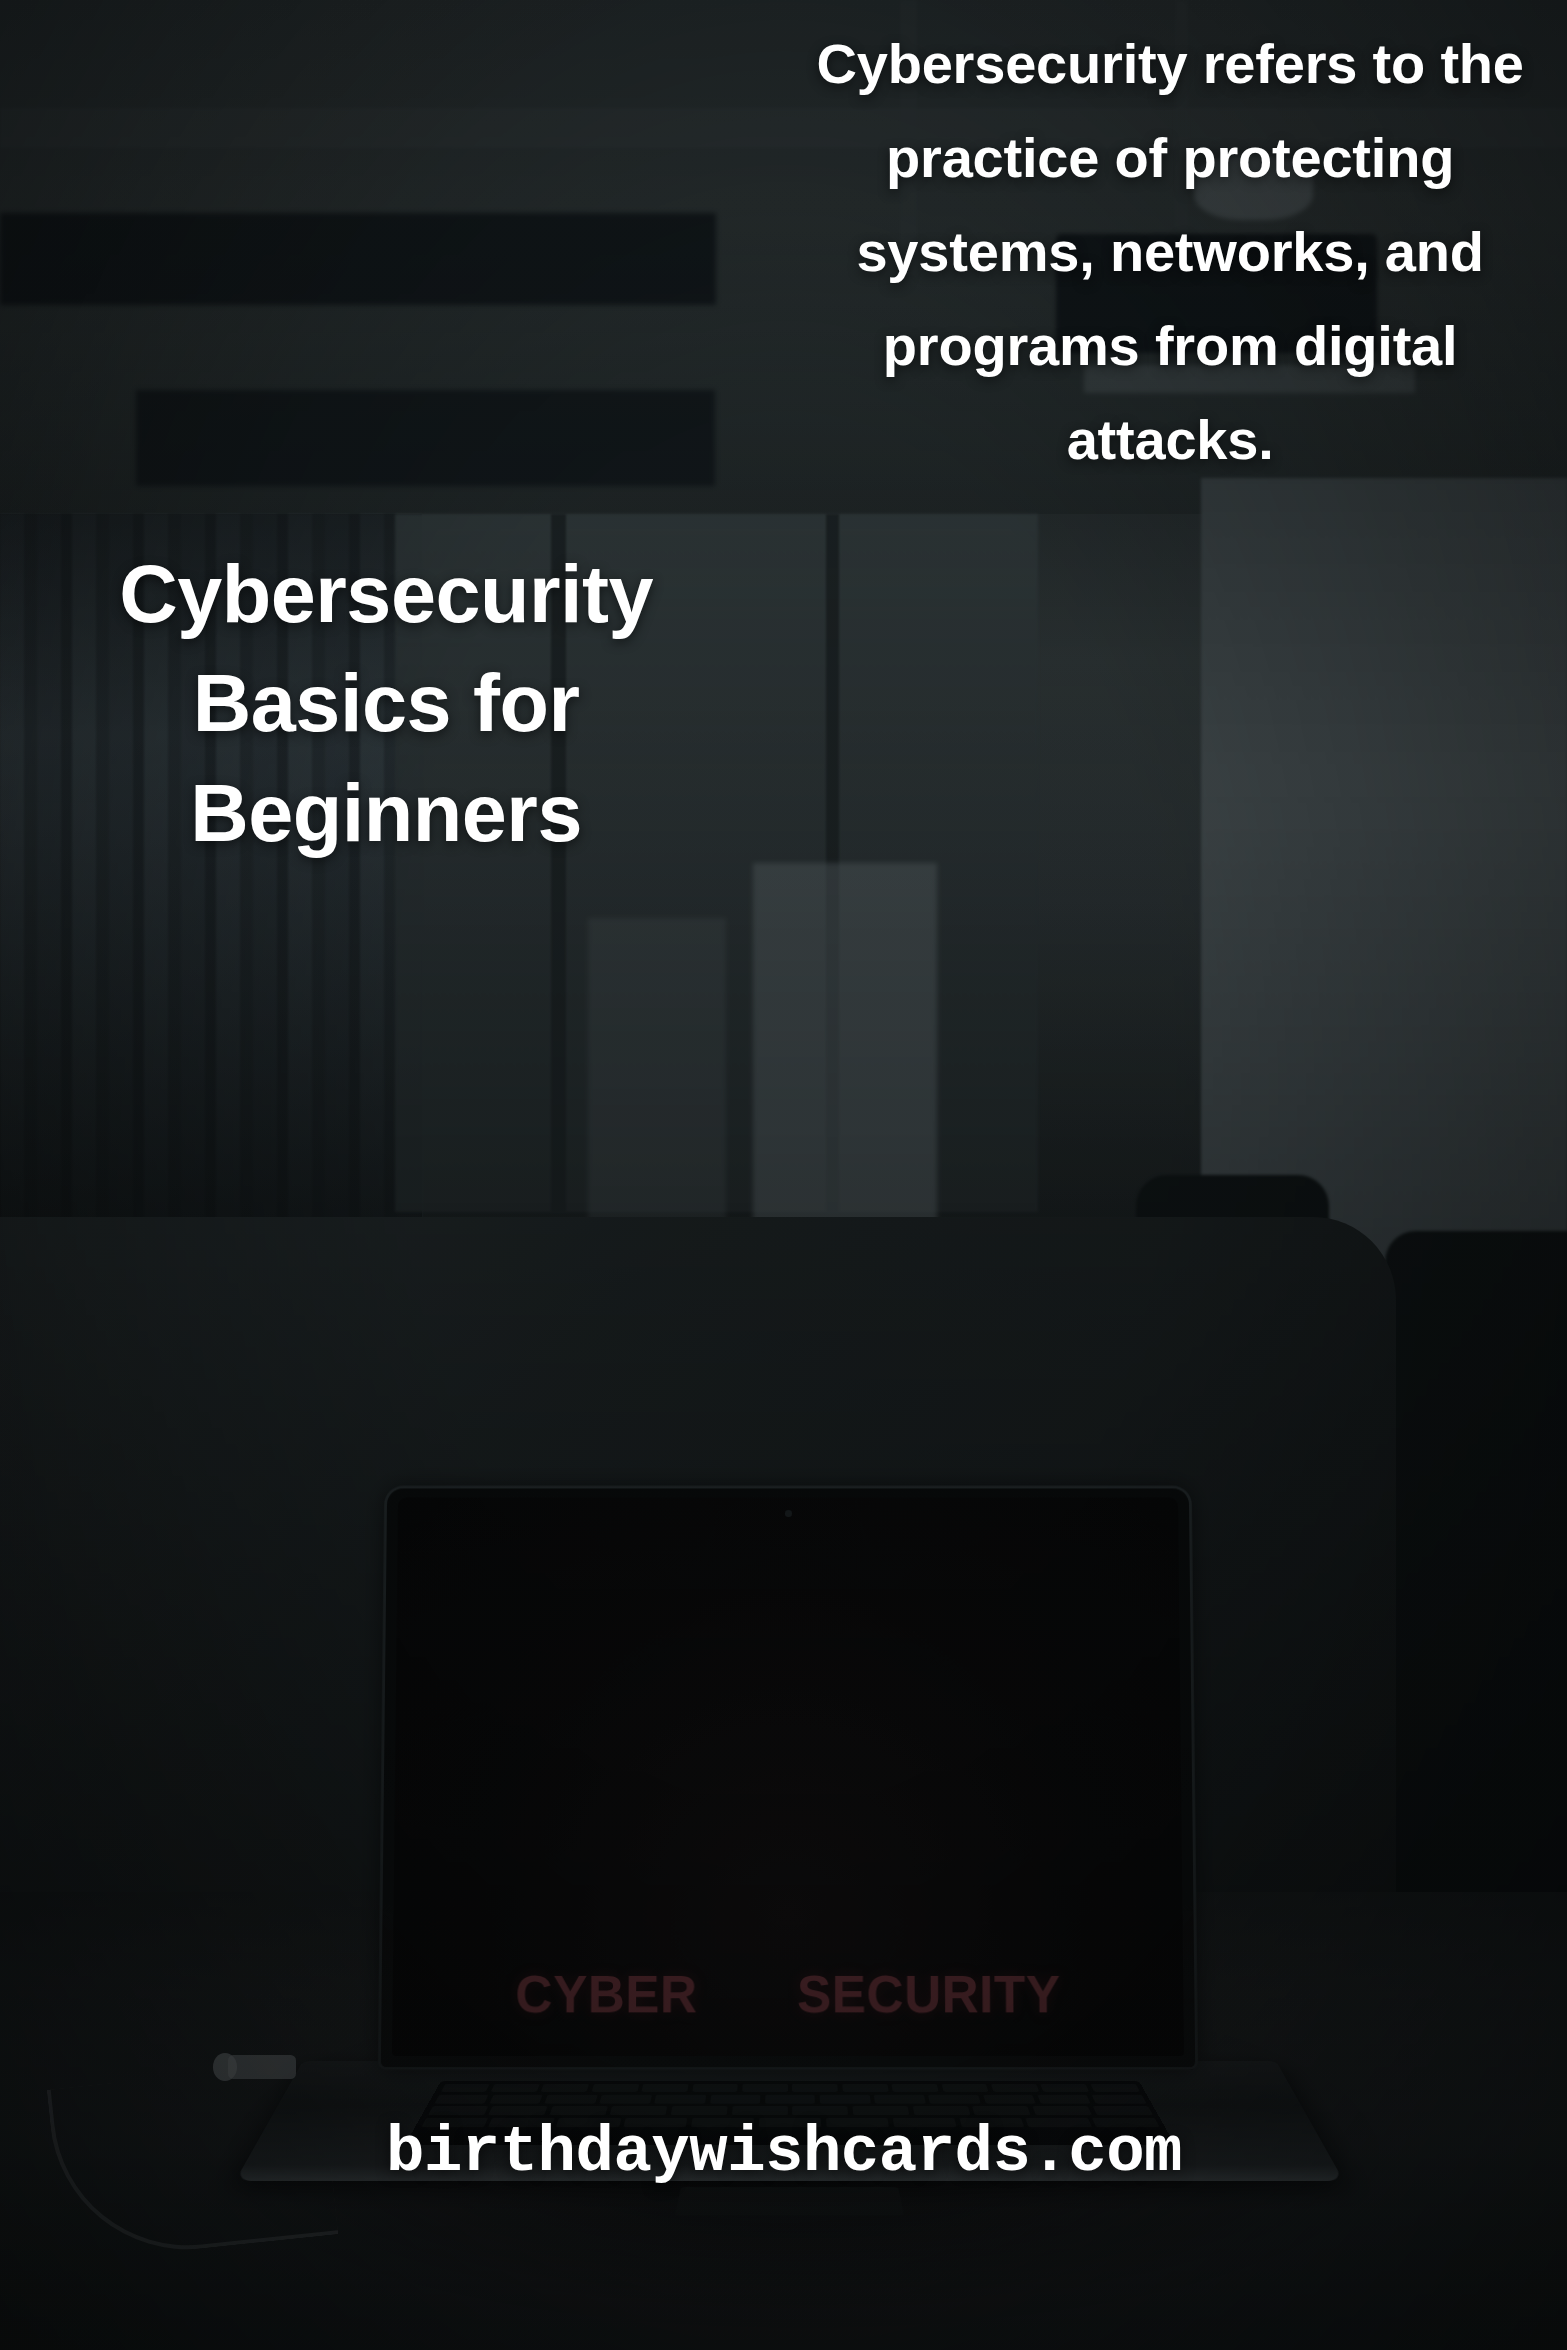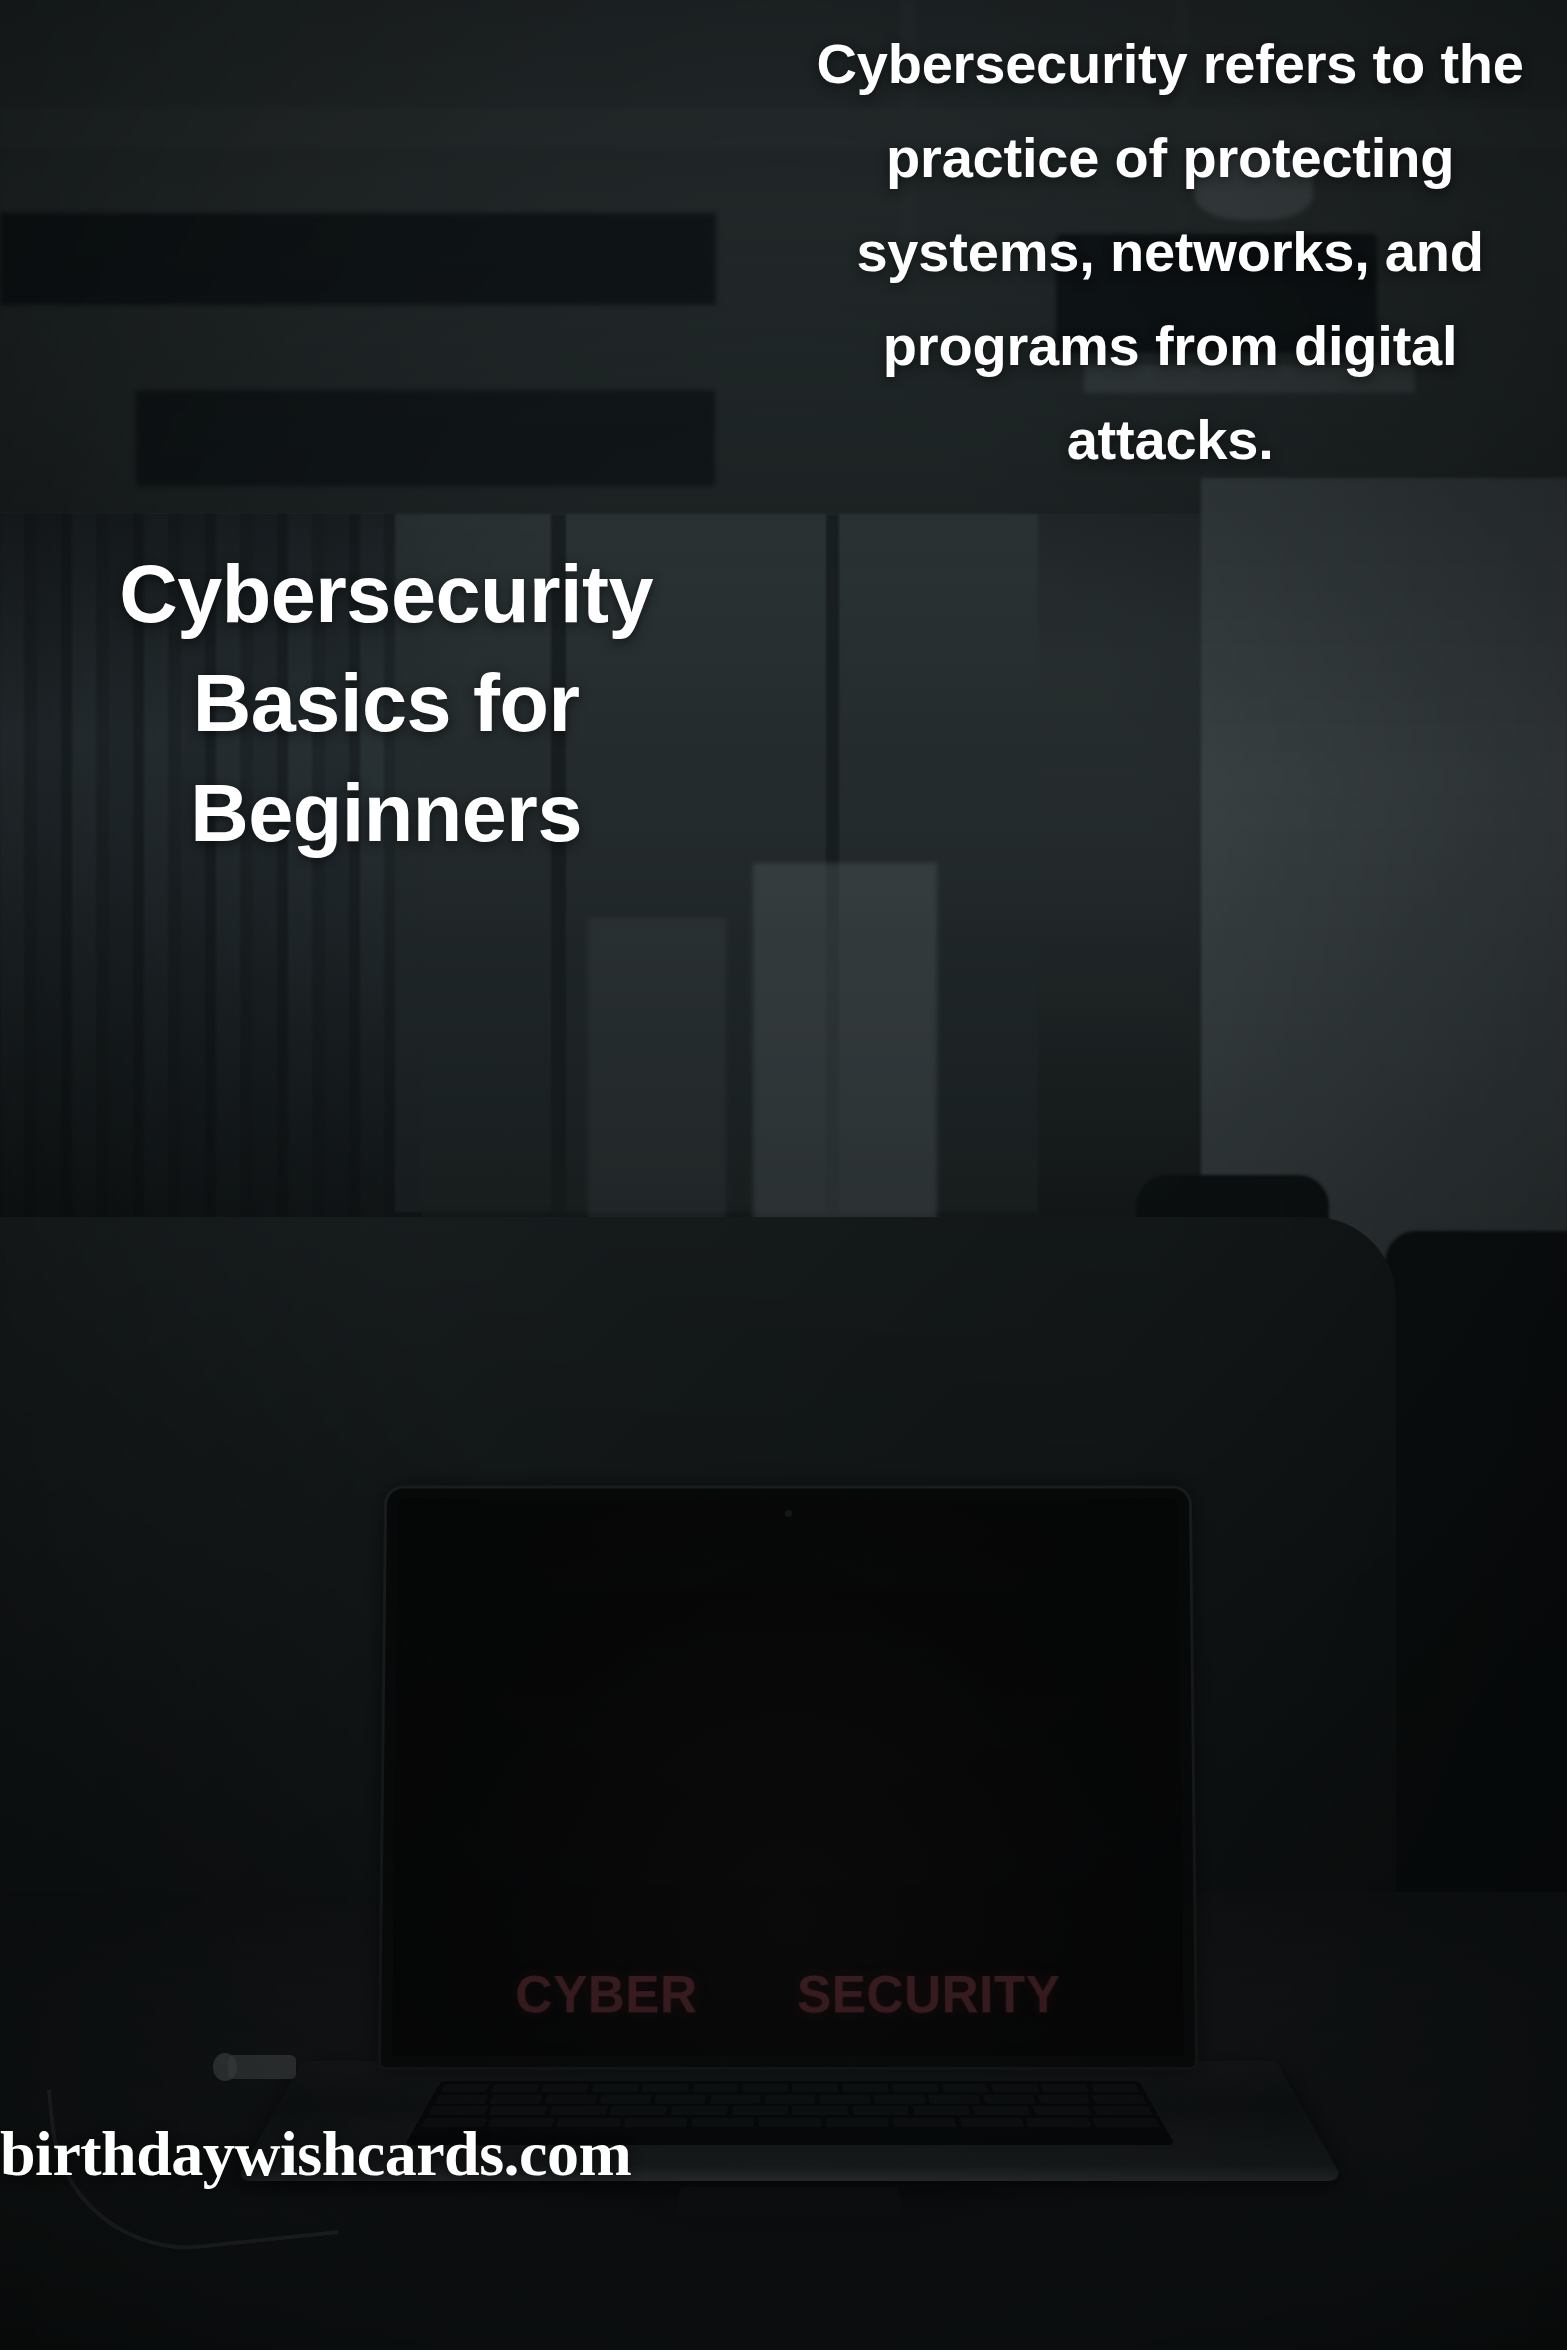--- a/index.html
+++ b/index.html
@@ -217,23 +217,23 @@
     font-weight:bold;
     font-size:56px;
     line-height:1.68;
     letter-spacing:-0.2px;
     text-shadow:0 2.8px 11px rgba(0,0,0,.55);
   }
   .watermark{
     position:absolute;
     left:0; right:0;
     top:2117px;
-    text-align:left;
+    text-align:center;
     color:#ffffff;
-    font-family:Liberation Serif, serif;
+    font-family:Liberation Mono, monospace;
     font-weight:bold;
     font-size:64px;
     letter-spacing:-0.5px;
     text-shadow:0 2.8px 13px rgba(0,0,0,.6);
   }
 </style>
 </head>
 <body>
 
 <div id="poster">

